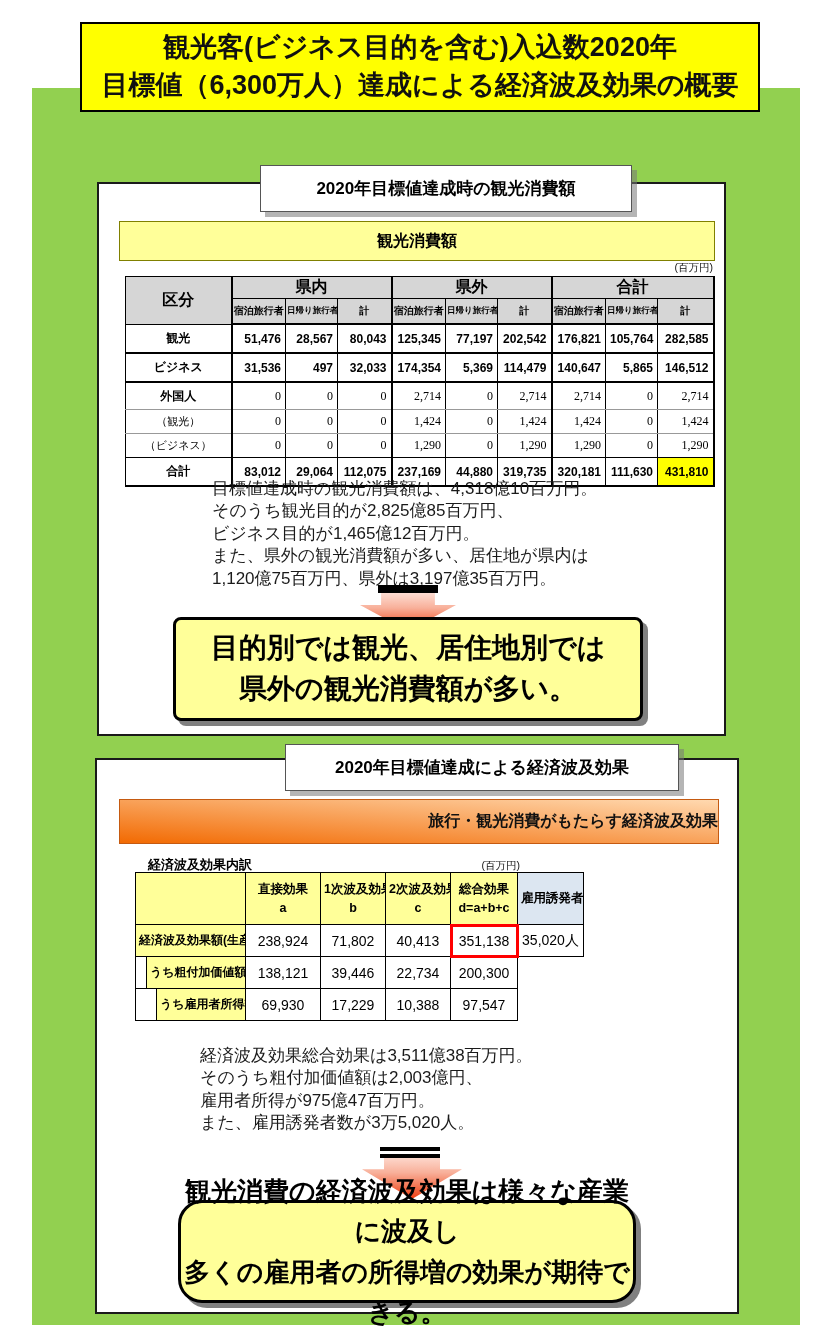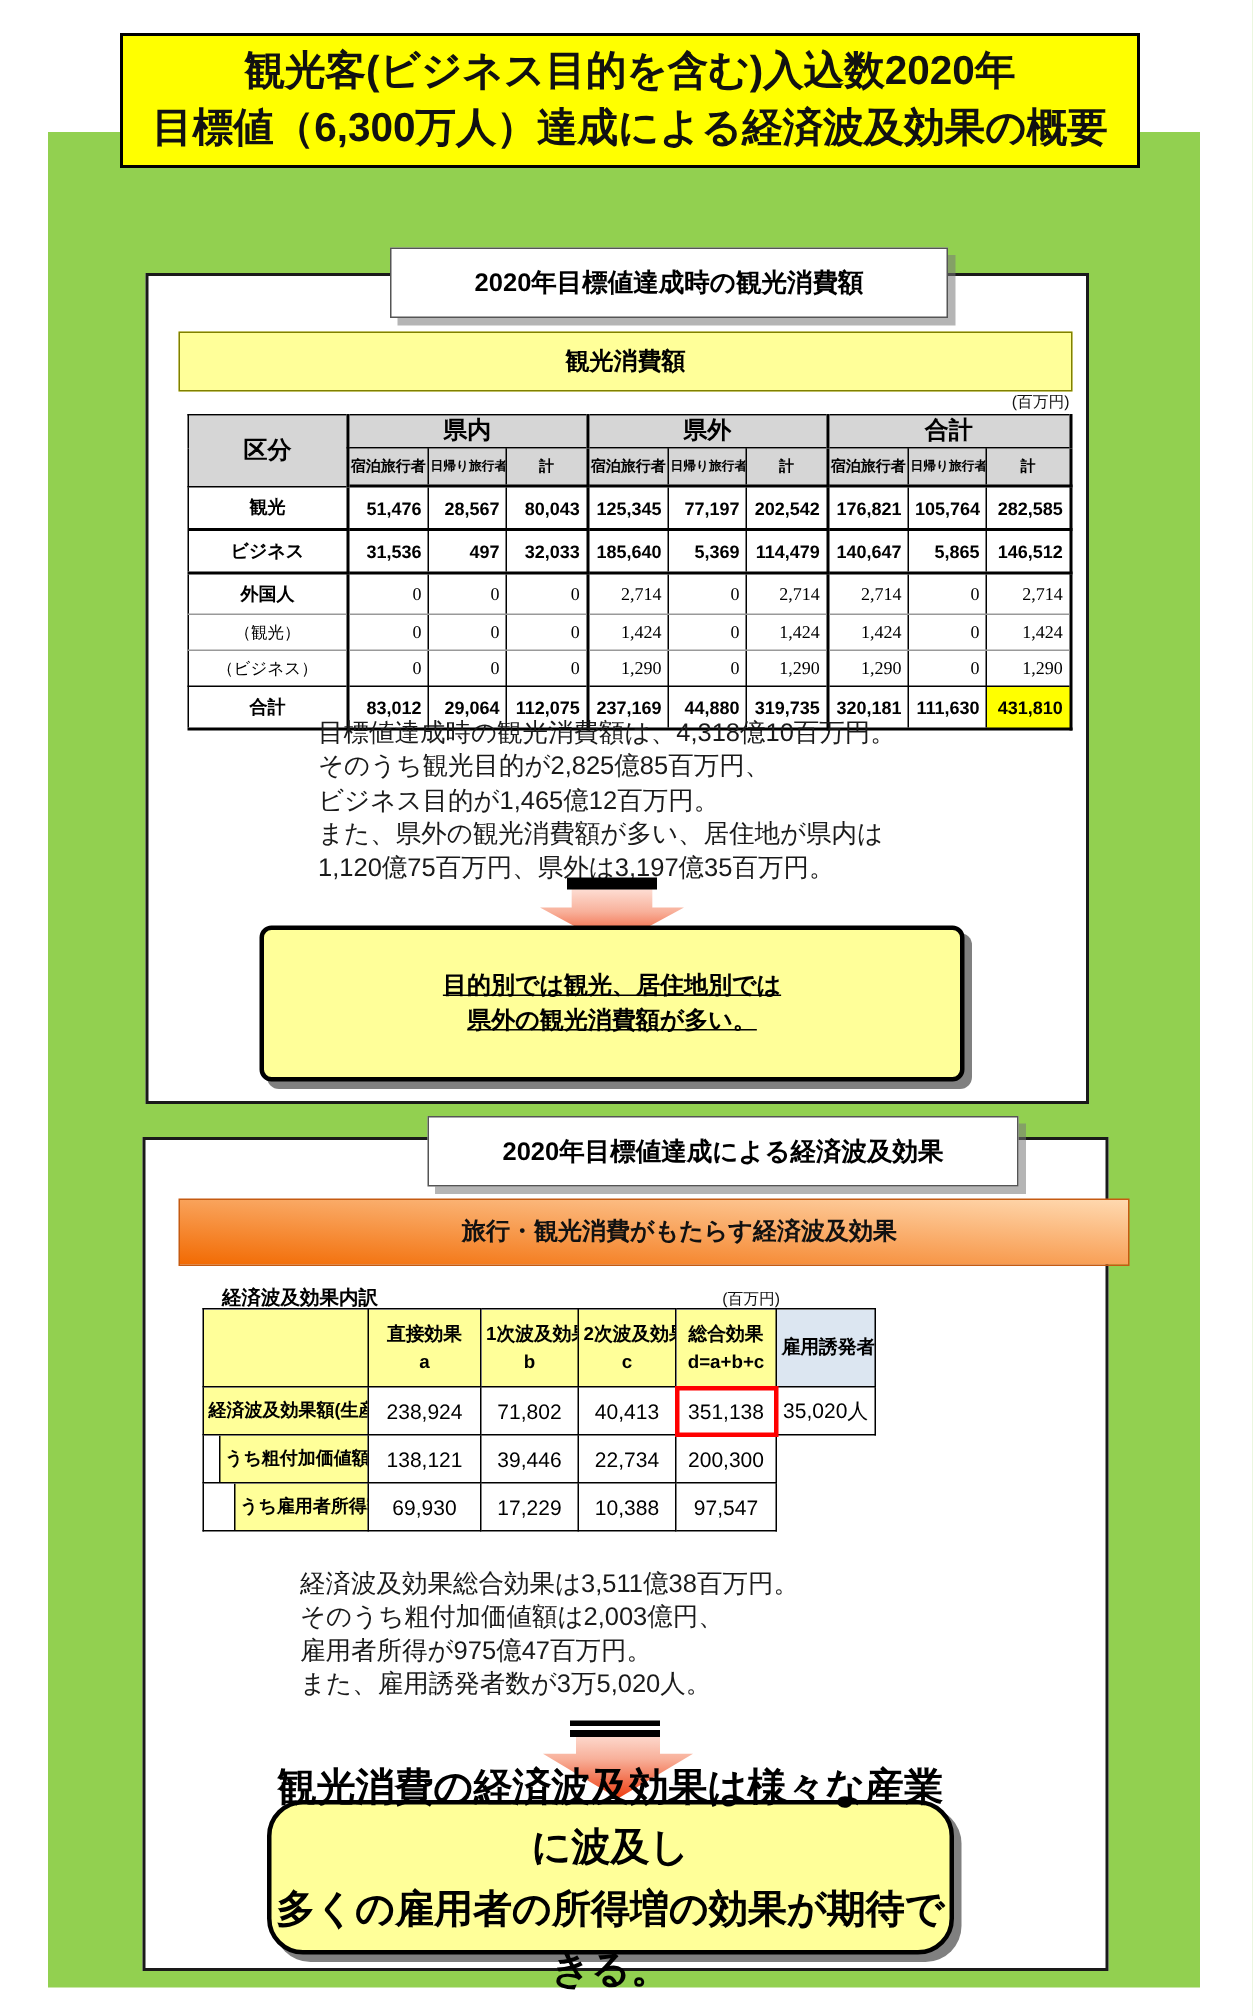--- a/index.html
+++ b/index.html
@@ -19,21 +19,21 @@
   .panel1{left:97px;top:182px;width:625px;height:550px;}
   .panel2{left:95px;top:758px;width:640px;height:552px;}
   .sec-header{background:#fff;border:1px solid #555;box-shadow:5px 5px 0 rgba(120,120,120,.55);
     display:flex;align-items:center;justify-content:center;font-size:17px;font-weight:bold;z-index:3;}
   .sec1-header{left:260px;top:165px;width:370px;height:45px;}
   .sec2-header{left:285px;top:744px;width:392px;height:45px;}
   .banner1{left:119px;top:221px;width:594px;height:38px;background:#ffff99;border:1px solid #808000;
     display:flex;align-items:center;justify-content:center;font-size:16px;font-weight:bold;}
   .banner2{left:119px;top:799px;width:598px;height:43px;
     background:linear-gradient(to top right,#f26a02,#ffd9b0);border:1px solid #c55a11;
-    display:flex;align-items:center;justify-content:center;font-size:16px;font-weight:bold;color:#111;padding-left:34px;}
+    display:flex;align-items:center;justify-content:flex-end;font-size:16px;font-weight:bold;color:#111;}
   .unit{font-size:10.5px;color:#111;}
   .unit1{left:119px;top:261px;width:594px;text-align:right;}
   .unit2{left:425px;top:859px;width:95px;text-align:right;}
   .t2-title{left:148px;top:856px;font-size:13px;font-weight:bold;}
   
   table{border-collapse:collapse;table-layout:fixed;}
   .t1{left:125px;top:276px;width:588px;font-size:12px;}
   .t1 th,.t1 td{border:1px solid #000;padding:0 4px;overflow:hidden;white-space:nowrap;}
   .t1 th{background:#d6d6d6;font-weight:bold;text-align:center;padding:0 1px;}
   .t1 .h1 th{height:20px;font-size:16px;}
@@ -63,21 +63,21 @@
     filter:drop-shadow(0 0 1px #801010);}
   .arrow .bar{position:absolute;left:18px;top:0;width:60px;height:8px;background:#000;}
   .arrow .bar.double{height:11px;background:linear-gradient(#000 0 36%,#fff 36% 60%,#000 60% 100%);}
   .arrow1{left:360px;top:585px;}
   .arrow2{left:362px;top:1147px;width:100px;height:52px;}
   .arrow2 .head{height:48px;}
   
   .callout{background:#ffff99;border:3px solid #000;box-shadow:5px 5px 0 rgba(60,60,60,.65);
     display:flex;flex-direction:column;align-items:center;justify-content:center;
     text-align:center;font-weight:bold;z-index:2;}
-  .callout1{left:173px;top:617px;width:464px;height:98px;border-radius:8px;font-size:16px;line-height:1.45;text-decoration:underline;}
+  .callout1{left:173px;top:617px;width:464px;height:98px;border-radius:8px;font-size:28px;line-height:1.45;}
   .callout2{left:178px;top:1200px;width:452px;height:97px;border-radius:24px;font-size:26px;line-height:1.55;}
   
   .t2{left:135px;top:872px;width:448px;font-size:13px;}
   .t2 th,.t2 td{border:1px solid #000;padding:0 3px;overflow:hidden;white-space:nowrap;}
   .t2 th{background:#ffff99;font-weight:bold;text-align:center;height:51px;font-size:12.5px;line-height:1.5;}
   .t2 th.emp{background:#dce6f1;}
   .t2 td{height:31px;background:#fff;}
   .t2 td.lab{padding:0;}
   .t2 td.lab .in{height:100%;display:flex;align-items:center;background:#ffff99;
     font-weight:bold;font-size:12px;padding-left:3px;}
@@ -149,21 +149,21 @@
       <td class="num vthick">202,542</td>
       <td class="num">176,821</td>
       <td class="num">105,764</td>
       <td class="num vthick">282,585</td>
     </tr>
     <tr class="r-main bb2">
       <td class="lab vthick">ビジネス</td>
       <td class="num">31,536</td>
       <td class="num">497</td>
       <td class="num vthick">32,033</td>
-      <td class="num">185,640</td>
+      <td class="num">174,354</td>
       <td class="num">5,369</td>
       <td class="num vthick">114,479</td>
       <td class="num">140,647</td>
       <td class="num">5,865</td>
       <td class="num vthick">146,512</td>
     </tr>
     <tr class="r-for bbg">
       <td class="lab vthick">外国人</td>
       <td class="num">0</td>
       <td class="num">0</td>

